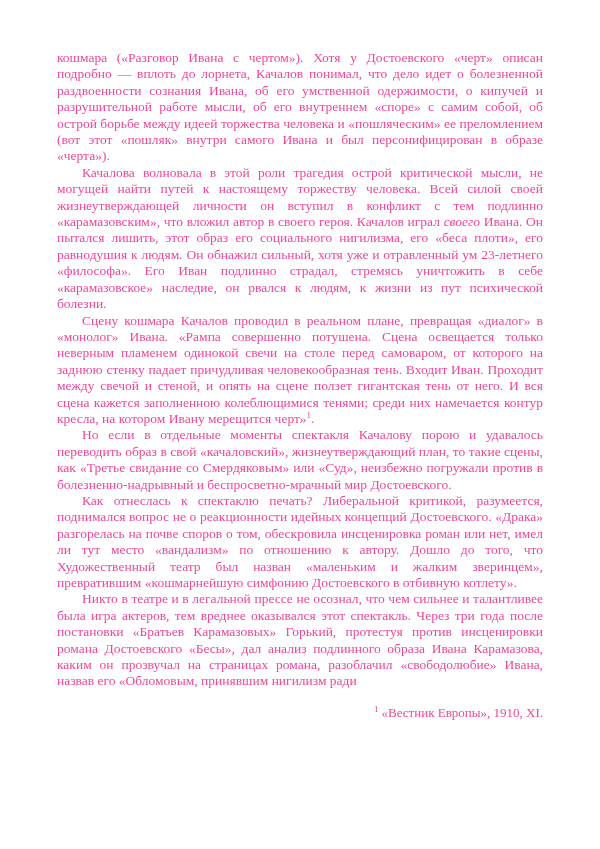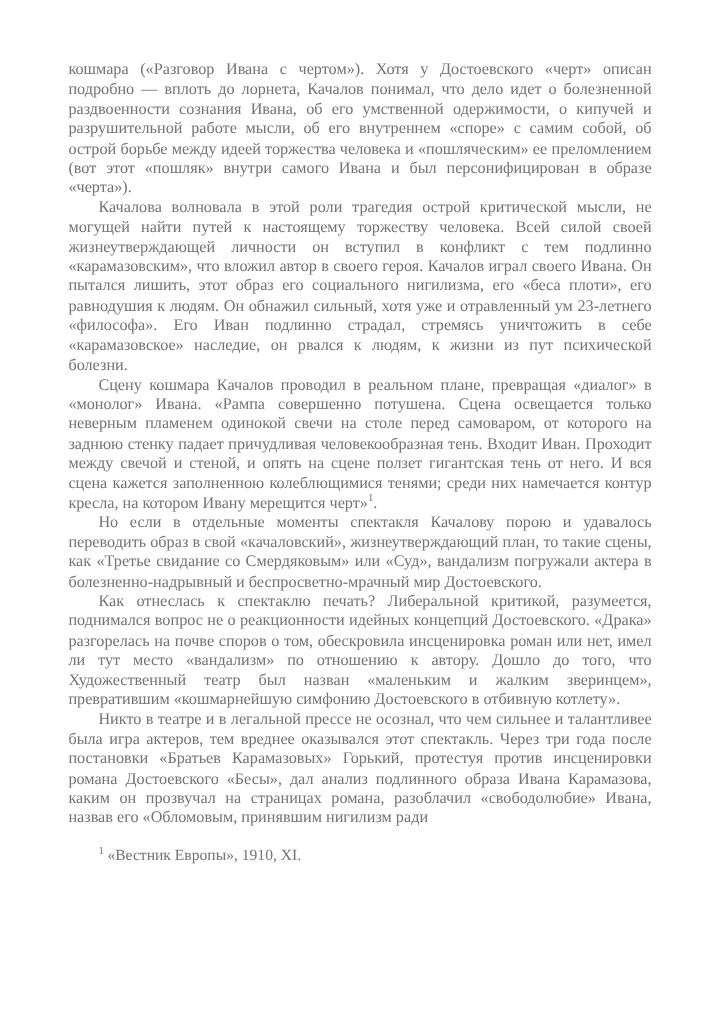--- a/index.html
+++ b/index.html
@@ -11,46 +11,47 @@
     width: 600px;
     height: 849px;
     overflow: hidden;
   }
   .page {
     box-sizing: border-box;
     width: 600px;
     height: 849px;
     padding: 50px 57px 0 57px;
     background: #ffffff;
-    color: #737373;
+    color: #ec4899;
     font-family: "Liberation Serif", "DejaVu Serif", serif;
     font-size: 13.5px;
     line-height: 16.4px;
   }
   .body-text p {
     margin: 0;
     text-align: justify;
     text-indent: 25px;
   }
   .body-text p.no-indent {
     text-indent: 0;
   }
   .italic-run {
+    font-style: italic;
   }
   sup.fn-ref {
     font-size: 9px;
     line-height: 0;
     vertical-align: super;
   }
   .footnote {
     margin-top: 15px;
     text-indent: 25px;
     font-size: 13px;
     line-height: 16px;
-    text-align: left;
+    text-align: right;
   }
   .footnote sup.fn-marker {
     font-size: 9px;
     line-height: 0;
     vertical-align: super;
     margin-right: 3px;
   }
 </style>
 </head>
 <body>
@@ -58,21 +59,21 @@
 <div class="page">
   <div class="body-text">
 
     <p class="no-indent">кошмара («Разговор Ивана с чертом»). Хотя у Достоевского «черт» описан подробно — вплоть до лорнета, Качалов понимал, что дело идет о болезненной раздвоенности сознания Ивана, об его умственной одержимости, о кипучей и разрушительной работе мысли, об его внутреннем «споре» с самим собой, об острой борьбе между идеей торжества человека и «пошляческим» ее преломлением (вот этот «пошляк» внутри самого Ивана и был персонифицирован в образе «черта»).</p>
 
     <p><span>Качалова волновала в этой роли трагедия острой критической мысли, не могущей найти путей к настоящему торжеству человека. Всей силой своей жизнеутверждающей личности он вступил в конфликт с тем подлинно «карамазовским», что вложил автор в своего героя. Качалов играл </span><span class="italic-run">своего</span><span> Ивана. Он пытался лишить, этот образ его социального нигилизма, его «беса плоти», его равнодушия к людям. Он обнажил сильный, хотя уже и отравленный ум 23-летнего «философа». Его Иван подлинно страдал, стремясь уничтожить в себе «карамазовское» наследие, он рвался к людям, к жизни из пут психической болезни.</span></p>
 
     <p><span>Сцену кошмара Качалов проводил в реальном плане, превращая «диалог» в «монолог» Ивана. «Рампа совершенно потушена. Сцена освещается только неверным пламенем одинокой свечи на столе перед самоваром, от которого на заднюю стенку падает причудливая человекообразная тень. Входит Иван. Проходит между свечой и стеной, и опять на сцене ползет гигантская тень от него. И вся сцена кажется заполненною колеблющимися тенями; среди них намечается контур кресла, на котором Ивану мерещится черт»</span><sup class="fn-ref">1</sup><span>.</span></p>
 
 
-    <p>Но если в отдельные моменты спектакля Качалову порою и удавалось переводить образ в свой «качаловский», жизнеутверждающий план, то такие сцены, как «Третье свидание со Смердяковым» или «Суд», вандализм погружали актера в болезненно-надрывный и беспросветно-мрачный мир Достоевского.</p>
+    <p>Но если в отдельные моменты спектакля Качалову порою и удавалось переводить образ в свой «качаловский», жизнеутверждающий план, то такие сцены, как «Третье свидание со Смердяковым» или «Суд», неизбежно погружали против в болезненно-надрывный и беспросветно-мрачный мир Достоевского.</p>
 
     <p>Как отнеслась к спектаклю печать? Либеральной критикой, разумеется, поднимался вопрос не о реакционности идейных концепций Достоевского. «Драка» разгорелась на почве споров о том, обескровила инсценировка роман или нет, имел ли тут место «вандализм» по отношению к автору. Дошло до того, что Художественный театр был назван «маленьким и жалким зверинцем», превратившим «кошмарнейшую симфонию Достоевского в отбивную котлету».</p>
 
     <p>Никто в театре и в легальной прессе не осознал, что чем сильнее и талантливее была игра актеров, тем вреднее оказывался этот спектакль. Через три года после постановки «Братьев Карамазовых» Горький, протестуя против инсценировки романа Достоевского «Бесы», дал анализ подлинного образа Ивана Карамазова, каким он прозвучал на страницах романа, разоблачил «свободолюбие» Ивана, назвав его «Обломовым, принявшим нигилизм ради</p>
 
   </div>
 
   <div class="footnote"><sup class="fn-marker">1</sup><span>«Вестник Европы», 1910, XI.</span></div>
 </div>
 

